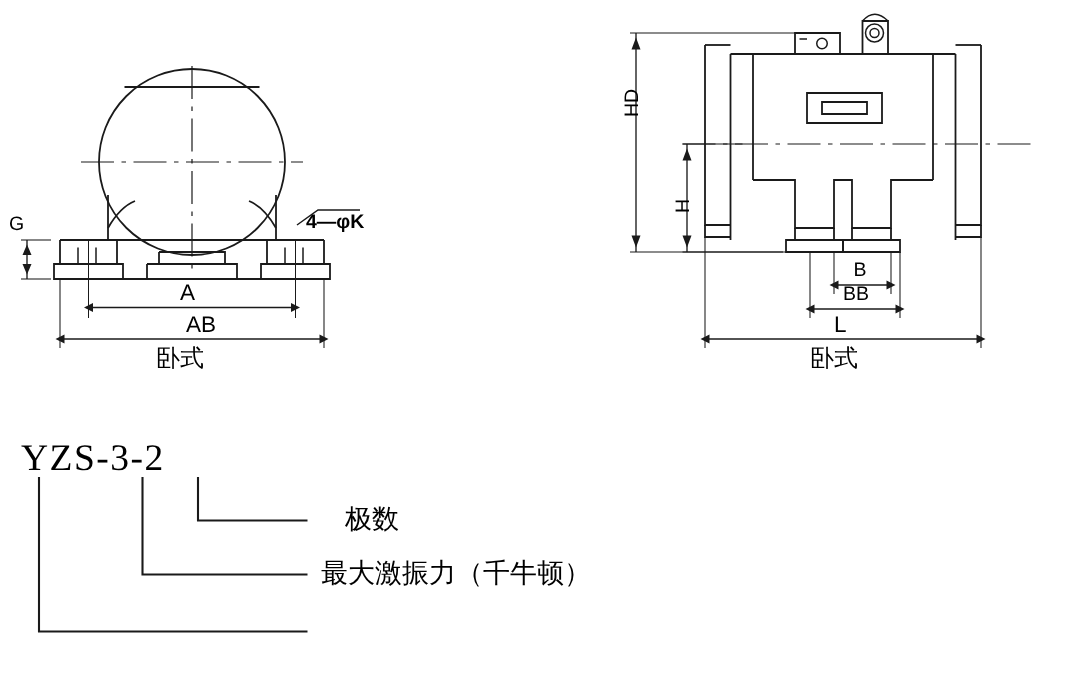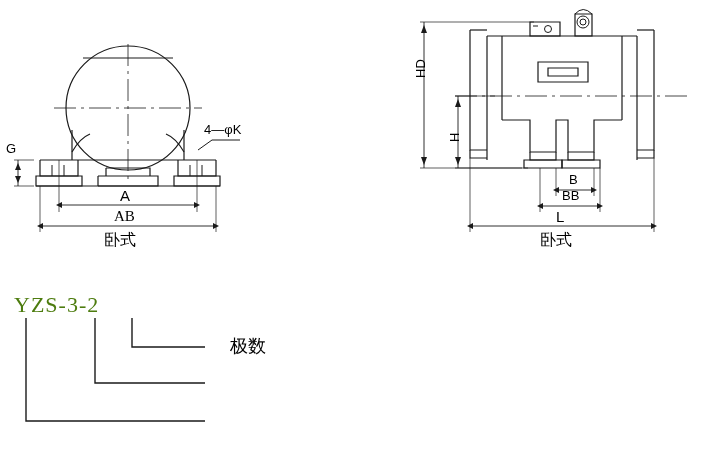--- a/index.html
+++ b/index.html
@@ -21,23 +21,23 @@
     line-height:1;
   }
   .cn{font-family:Liberation Sans, sans-serif;}
   .t13{font-size:13px;}
   .t15{font-size:15px;}
   .t16{font-size:16px;}
   .t18{font-size:18px;}
   .model{
     position:absolute;
     font-family:"Liberation Serif", serif;
-    font-size:22px;
+    font-size:25px;
     letter-spacing:1px;
-    color:#4d7c0f;
+    color:#000000;
   }
 </style>
 </head>
 <body>
 
 <div class="stage">
 
   <svg width="720" height="461" viewBox="0 0 720 461">
     <g fill="none" stroke="#1a1a1a" stroke-width="1.2" stroke-linecap="butt">
 
@@ -168,28 +168,29 @@
         <path d="M 95 318 L 95 383 L 205 383"></path>
 
         <path d="M 26 318 L 26 421 L 205 421"></path>
       </g>
 
     </g>
   </svg>
 
   <div class="lbl t13" style="left:6px;top:142px;">G</div>
   <div class="lbl t15" style="left:120px;top:188px;">A</div>
-  <div class="lbl t15" style="left:114px;top:209px;font-family:Liberation Serif, serif;">AB</div>
-  <div class="lbl t13" style="left:204px;top:123px;">4—φK</div>
+  <div class="lbl t15" style="left:124px;top:209px;">AB</div>
+  <div class="lbl t13" style="left:204px;top:141px;font-weight:bold;">4—φK</div>
   <div class="lbl cn t16" style="left:104px;top:232px;">卧式</div>
 
   <div class="lbl t13" style="left:414px;top:78px;transform:rotate(-90deg);transform-origin:left top;">HD</div>
   <div class="lbl t13" style="left:448px;top:142px;transform:rotate(-90deg);transform-origin:left top;">H</div>
   <div class="lbl t13" style="left:569px;top:173px;">B</div>
   <div class="lbl t13" style="left:562px;top:189px;text-align:center;">BB</div>
   <div class="lbl t15" style="left:556px;top:209px;">L</div>
   <div class="lbl cn t16" style="left:540px;top:232px;">卧式</div>
 
   <div class="model" style="left:14px;top:292px;">YZS-3-2</div>
 
   <div class="lbl cn t18" style="left:230px;top:337px;">极数</div>
+  <div class="lbl cn t18" style="left:214px;top:373px;">最大激振力（千牛顿）</div>
 
 </div>
 
 </body></html>

